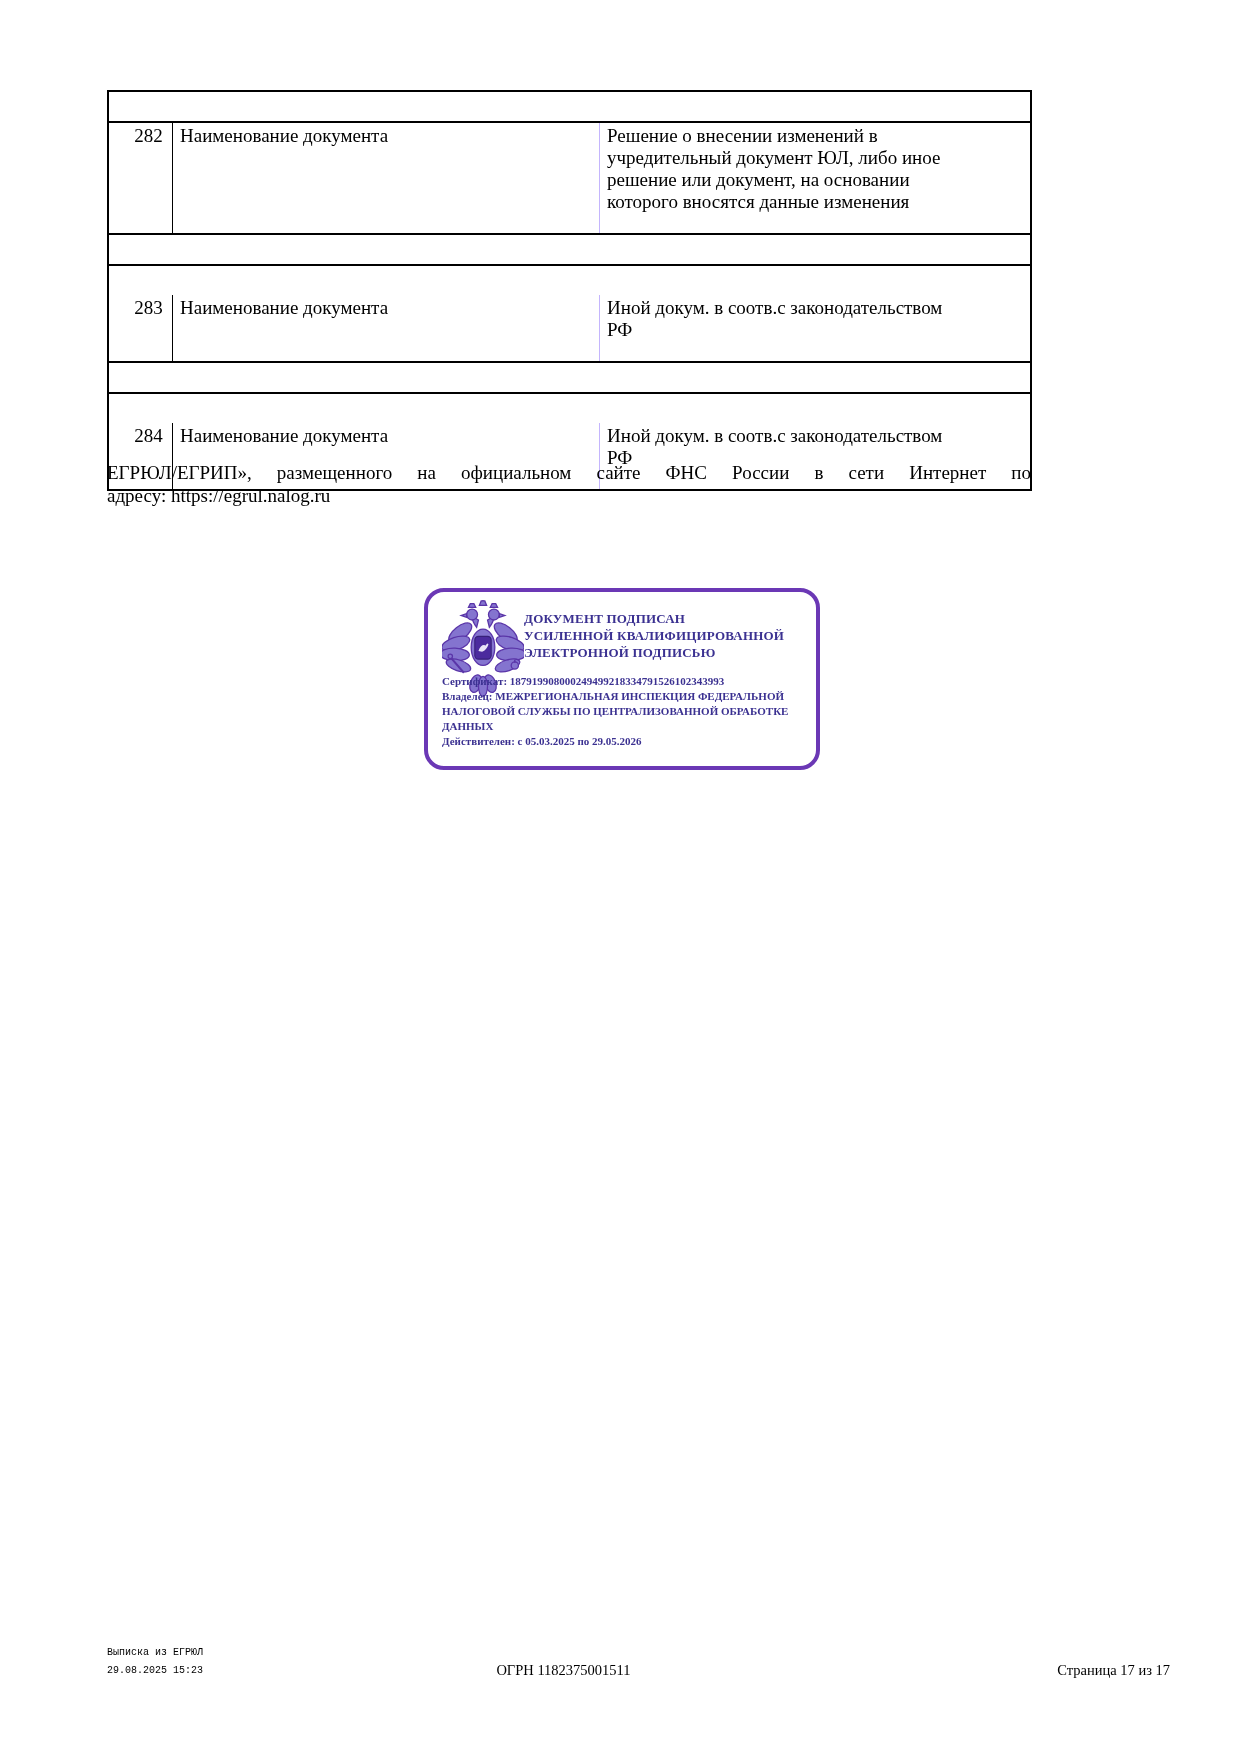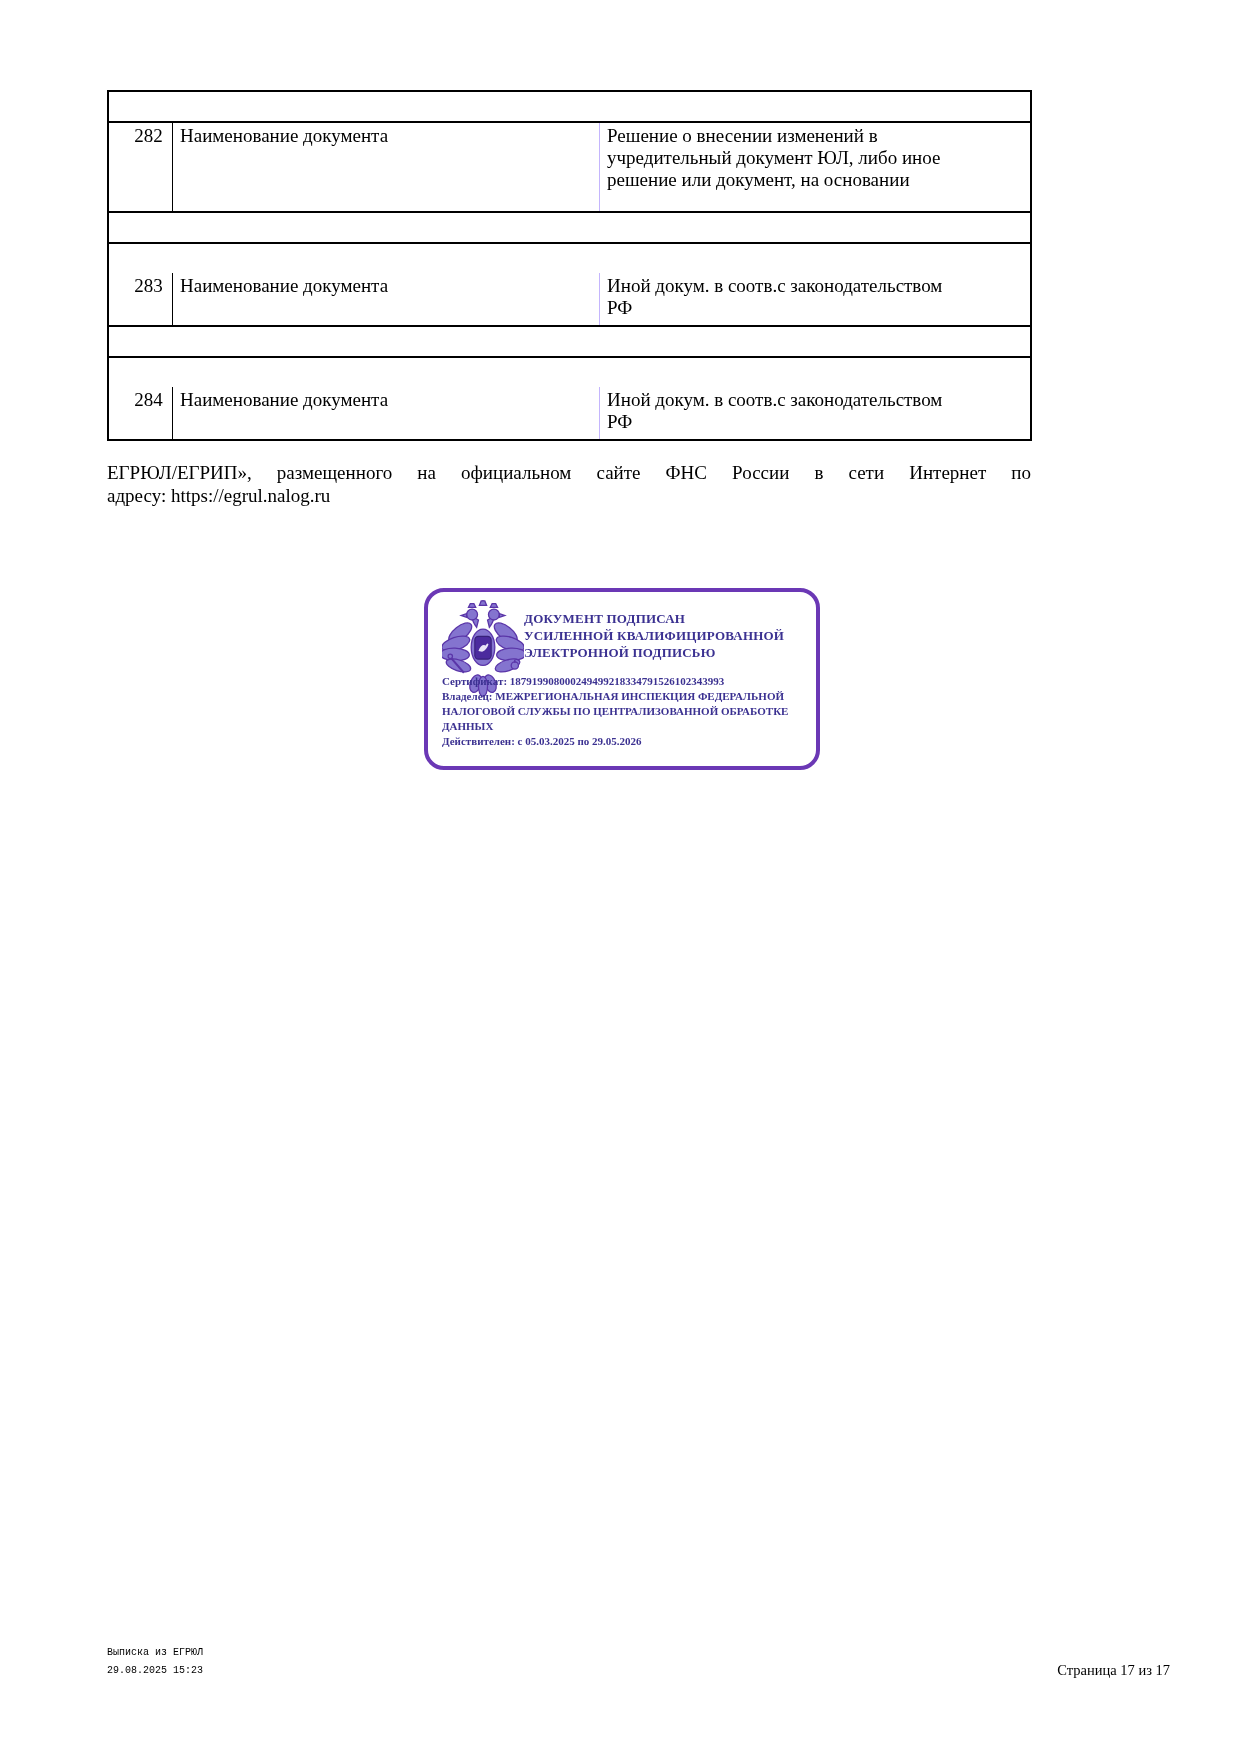--- a/index.html
+++ b/index.html
@@ -33,21 +33,21 @@
   .t-row.last { border-bottom: none; }
   .t-cell-num {
     border-right: 1px solid #000;
     text-align: center;
     padding: 2px 2px 6px 18px;
   }
   .t-cell-label {
     border-right: 1px solid #c4b5fd;
     padding: 2px 4px 6px 7px;
   }
-  .t-cell-value { padding: 2px 6px 6px 7px; }
+  .t-cell-value { padding: 2px 6px 20px 7px; }
   .t-row.h4 { min-height: 88px; }
   .t-row.h2 { min-height: 51px; margin-top: 29px; }
 
   
   .note {
     position: absolute;
     left: 107px;
     top: 461px;
     width: 924px;
     font-size: 19px;
@@ -121,20 +121,21 @@
   <div class="doc-table">
     <div class="t-spacer"></div>
 
     <div class="t-row h4">
       <div class="t-cell-num">282</div>
       <div class="t-cell-label">Наименование документа</div>
       <div class="t-cell-value">
         <div>Решение о внесении изменений в</div>
         <div>учредительный документ ЮЛ, либо иное</div>
         <div>решение или документ, на основании</div>
+        <div>которого вносятся данные изменения</div>
       </div>
     </div>
 
     <div class="t-spacer"></div>
 
     <div class="t-row h2">
       <div class="t-cell-num">283</div>
       <div class="t-cell-label">Наименование документа</div>
       <div class="t-cell-value">
         <div>Иной докум. в соотв.с законодательством</div>
@@ -210,15 +211,16 @@
       <p class="line"><span>Сертификат:</span> <span>187919908000249499218334791526102343993</span></p>
       <p class="line"><span>Владелец:</span> <span>МЕЖРЕГИОНАЛЬНАЯ ИНСПЕКЦИЯ ФЕДЕРАЛЬНОЙ НАЛОГОВОЙ СЛУЖБЫ ПО ЦЕНТРАЛИЗОВАННОЙ ОБРАБОТКЕ ДАННЫХ</span></p>
       <p class="line"><span>Действителен:</span> <span>с 05.03.2025 по 29.05.2026</span></p>
     </div>
   </div>
 
   <div class="footer-left">
     <div>Выписка из ЕГРЮЛ</div>
     <div>29.08.2025 15:23</div>
   </div>
+  <div class="footer-ogrn">ОГРН 1182375001511</div>
   <div class="footer-page">Страница 17 из 17</div>
 
 </div>
 
 </body></html>

